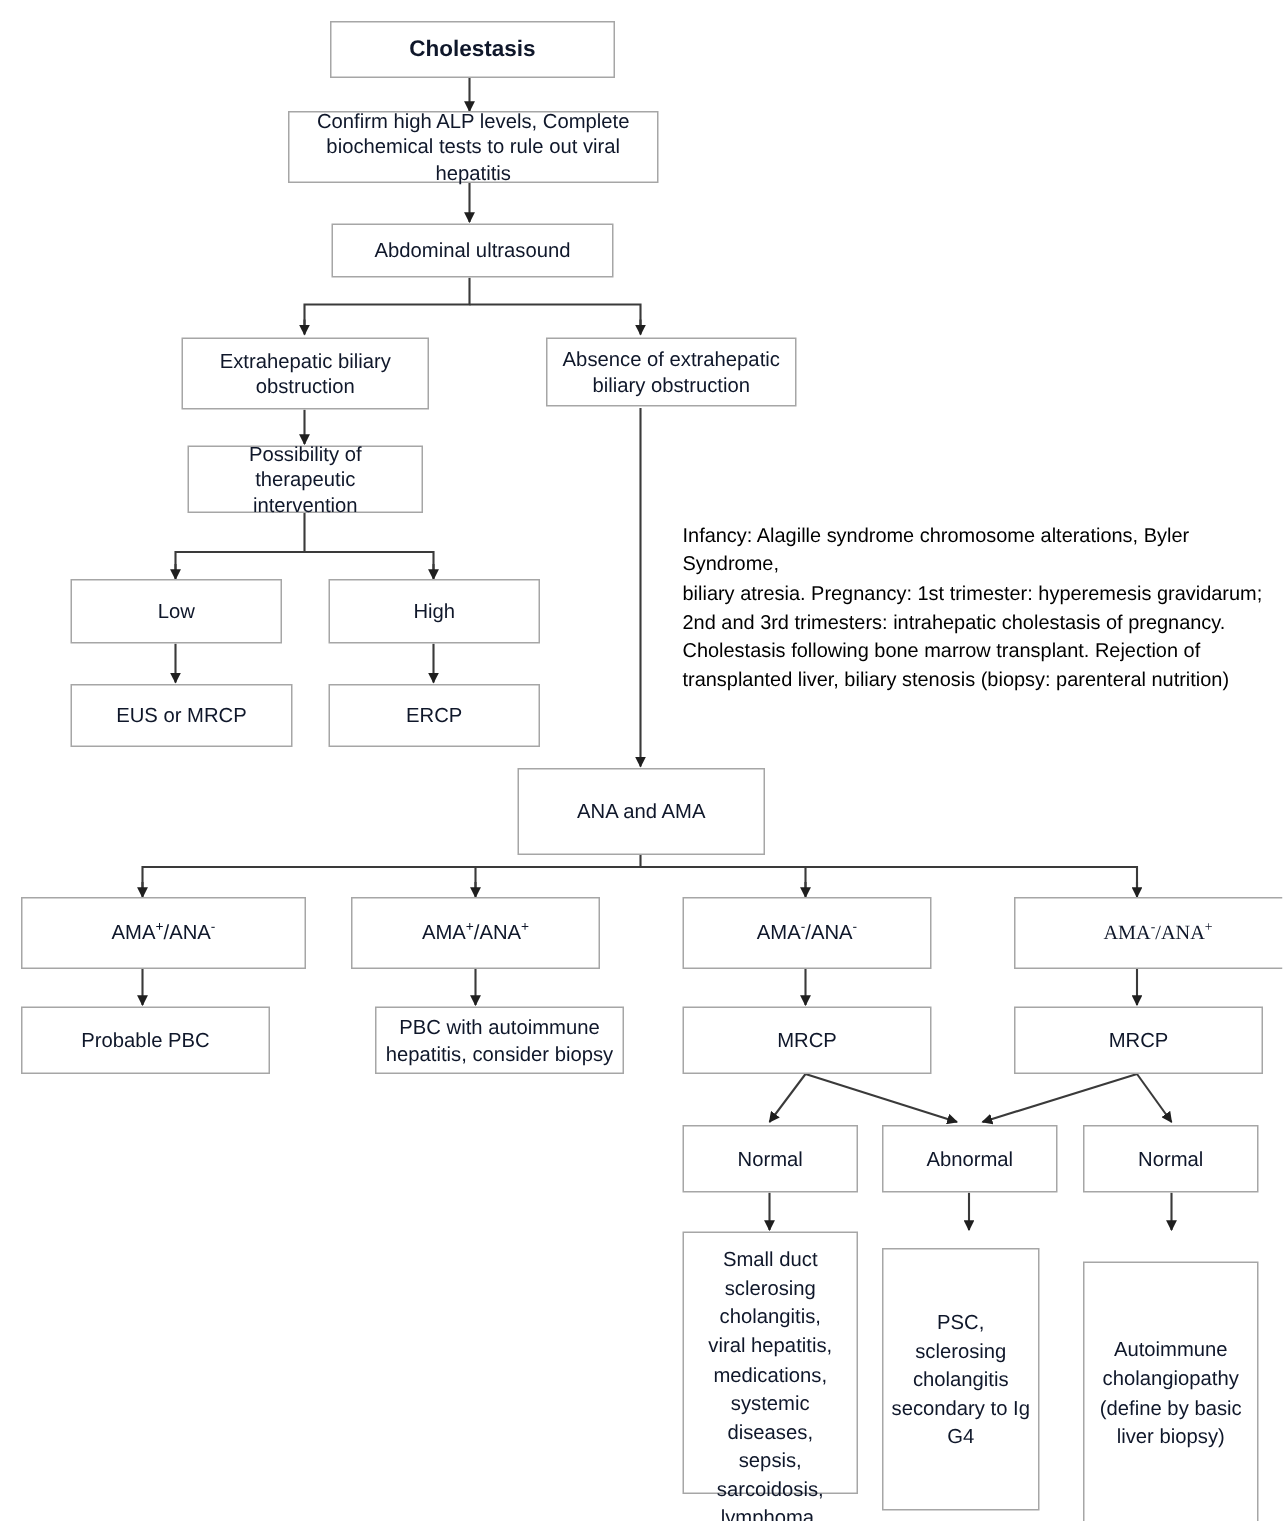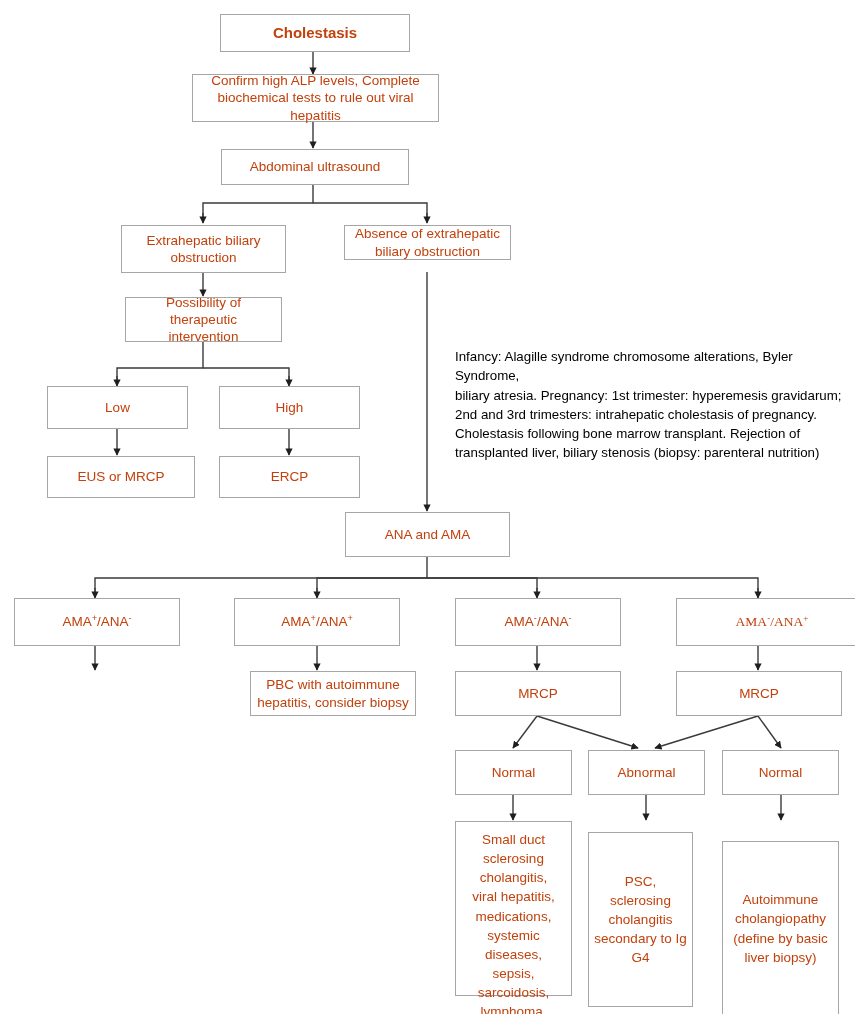--- a/index.html
+++ b/index.html
@@ -22,21 +22,21 @@
     top: 0;
     width: 855px;
     height: 1014px;
     pointer-events: none;
   }
   .node {
     position: absolute;
     box-sizing: border-box;
     border: 1px solid #a6a6a6;
     background: #ffffff;
-    color: #c2410c;
+    color: #0f172a;
     display: flex;
     align-items: center;
     justify-content: center;
     text-align: center;
     font-size: 13.5px;
     line-height: 1.28;
     padding: 2px 5px;
     z-index: 2;
   }
   .node.bold {
@@ -140,43 +140,43 @@
   <div class="node bold" style="left:220px; top:14px; width:190px; height:38px;">Cholestasis</div>
 
   <div class="node" style="left:192px; top:74px; width:247px; height:48px; white-space:pre-line;">Confirm high ALP levels, Complete
 biochemical tests to rule out viral hepatitis</div>
 
   <div class="node" style="left:221px; top:149px; width:188px; height:36px;">Abdominal ultrasound</div>
 
   <div class="node" style="left:121px; top:225px; width:165px; height:48px; white-space:pre-line;">Extrahepatic biliary
 obstruction</div>
 
-  <div class="node" style="left:344px; top:225px; width:167px; height:35px; white-space:pre-line;">Absence of extrahepatic
+  <div class="node" style="left:364px; top:225px; width:167px; height:46px; white-space:pre-line;">Absence of extrahepatic
 biliary obstruction</div>
 
   <div class="node" style="left:125px; top:297px; width:157px; height:45px; white-space:pre-line;">Possibility of therapeutic
 intervention</div>
 
   <div class="node" style="left:47px; top:386px; width:141px; height:43px;">Low</div>
 
   <div class="node" style="left:219px; top:386px; width:141px; height:43px;">High</div>
 
   <div class="node" style="left:47px; top:456px; width:148px; height:42px;">EUS or MRCP</div>
 
   <div class="node" style="left:219px; top:456px; width:141px; height:42px;">ERCP</div>
 
   <div class="note" style="left:455px; top:347px; width:395px;">Infancy: Alagille syndrome chromosome alterations, Byler Syndrome,
 biliary atresia. Pregnancy: 1st trimester: hyperemesis gravidarum;
 2nd and 3rd trimesters: intrahepatic cholestasis of pregnancy.
 Cholestasis following bone marrow transplant. Rejection of
 transplanted liver, biliary stenosis (biopsy: parenteral nutrition)</div>
 
-  <div class="node" style="left:345px; top:512px; width:165px; height:45px;">ANA and AMA</div>
-
-  <div class="node" style="left:14px; top:598px; width:166px; height:48px;">
+  <div class="node" style="left:345px; top:512px; width:165px; height:58px;">ANA and AMA</div>
+
+  <div class="node" style="left:14px; top:598px; width:190px; height:48px;">
     <span>
       <span>AMA</span><sup>+</sup><span>/ANA</span><sup>-</sup>
     </span>
   </div>
 
   <div class="node" style="left:234px; top:598px; width:166px; height:48px;">
     <span>
       <span>AMA</span><sup>+</sup><span>/ANA</span><sup>+</sup>
     </span>
   </div>
@@ -186,20 +186,21 @@
       <span>AMA</span><sup>-</sup><span>/ANA</span><sup>-</sup>
     </span>
   </div>
 
   <div class="node" style="left:676px; top:598px; width:192px; height:48px;font-family:Liberation Serif, serif;">
     <span>
       <span>AMA</span><sup>-</sup><span>/ANA</span><sup>+</sup>
     </span>
   </div>
 
+  <div class="node" style="left:14px; top:671px; width:166px; height:45px;">Probable PBC</div>
 
   <div class="node" style="left:234px; top:671px; width:166px; height:45px; white-space:pre-line;margin-left:16px;">PBC with autoimmune
 hepatitis, consider biopsy</div>
 
   <div class="node" style="left:455px; top:671px; width:166px; height:45px;">MRCP</div>
 
   <div class="node" style="left:676px; top:671px; width:166px; height:45px;">MRCP</div>
 
   <div class="node" style="left:455px; top:750px; width:117px; height:45px;">Normal</div>
 

